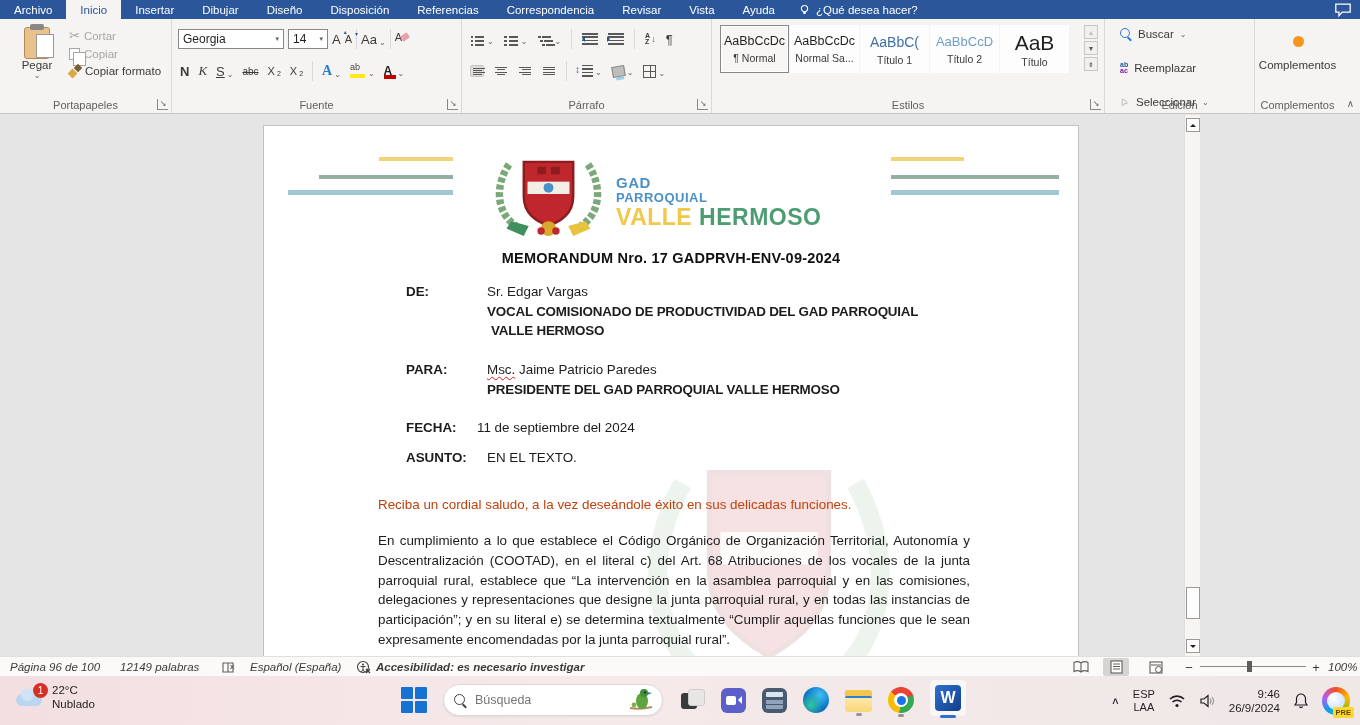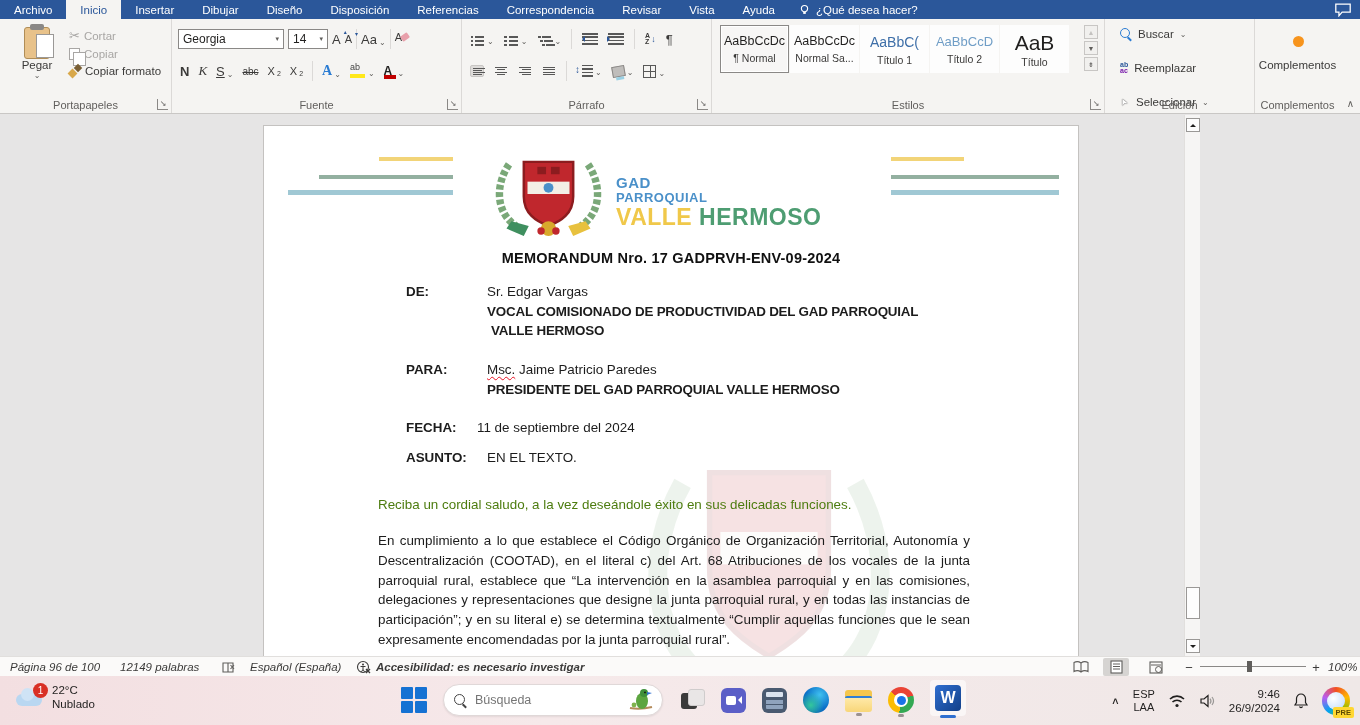--- a/index.html
+++ b/index.html
@@ -129,21 +129,21 @@
   .logotext { position:absolute; left:352px; top:49px; line-height:1; }
   .lt1 { font-size:15px; font-weight:bold; color:var(--logo-blue); letter-spacing:.5px; }
   .lt2 { font-size:13px; font-weight:bold; color:var(--logo-blue); letter-spacing:.5px; margin-top:1px; }
   .lt3 { font-size:23px; font-weight:bold; letter-spacing:.5px; margin-top:2px; white-space:nowrap; }
   .lt3 .y { color:var(--logo-yellow); } .lt3 .g { color:var(--logo-green); }
   .doctitle { position:absolute; left:0; width:100%; top:124px; text-align:center; font-weight:bold; font-size:14.5px; color:#111; letter-spacing:.2px; }
   .field { position:absolute; left:114px; width:600px; font-size:13.4px; color:#1c1c1c; line-height:19.5px; display:flex;margin-left:28px; }
   .flabel { width:81px; font-weight:bold; flex:none; }
   .fbold { font-weight:bold; letter-spacing:-.2px; }
   .squiggle { text-decoration:underline; text-decoration-style:wavy; text-decoration-color:#e81123; text-decoration-thickness:1px; text-underline-offset:2px; }
-  .greeting { position:absolute; left:114px; top:371px; width:600px; font-size:13.4px; color:#4d7c0f; }
+  .greeting { position:absolute; left:114px; top:371px; width:600px; font-size:13.4px; color:#c2410c; }
   .bodypar { position:absolute; left:114px; top:405px; width:592px; font-size:13.4px; color:#1c1c1c; line-height:19.8px; text-align:justify; }
   .watermark { position:absolute; left:370px; top:330px; opacity:.13; }
   
   .vscroll { position:absolute; right:0; top:0; width:16px; height:541px; background:#f6f5f4; border-left:1px solid #e1dfdd; }
   .sbtn { position:absolute; left:1px; width:14px; height:14px; background:#fdfdfd; border:1px solid #9a9896; }
   .sbtn::before { content:""; position:absolute; left:3px; border:3.5px solid transparent; }
   .sbtn.up { top:3px; } .sbtn.up::before { top:2px; border-bottom-color:#201f1e; }
   .sbtn.down { bottom:3px; } .sbtn.down::before { top:5px; border-top-color:#201f1e; }
   .sthumb { position:absolute; left:1px; top:472px; width:14px; height:32px; background:#fdfdfd; border:1px solid #9a9896; }
 

